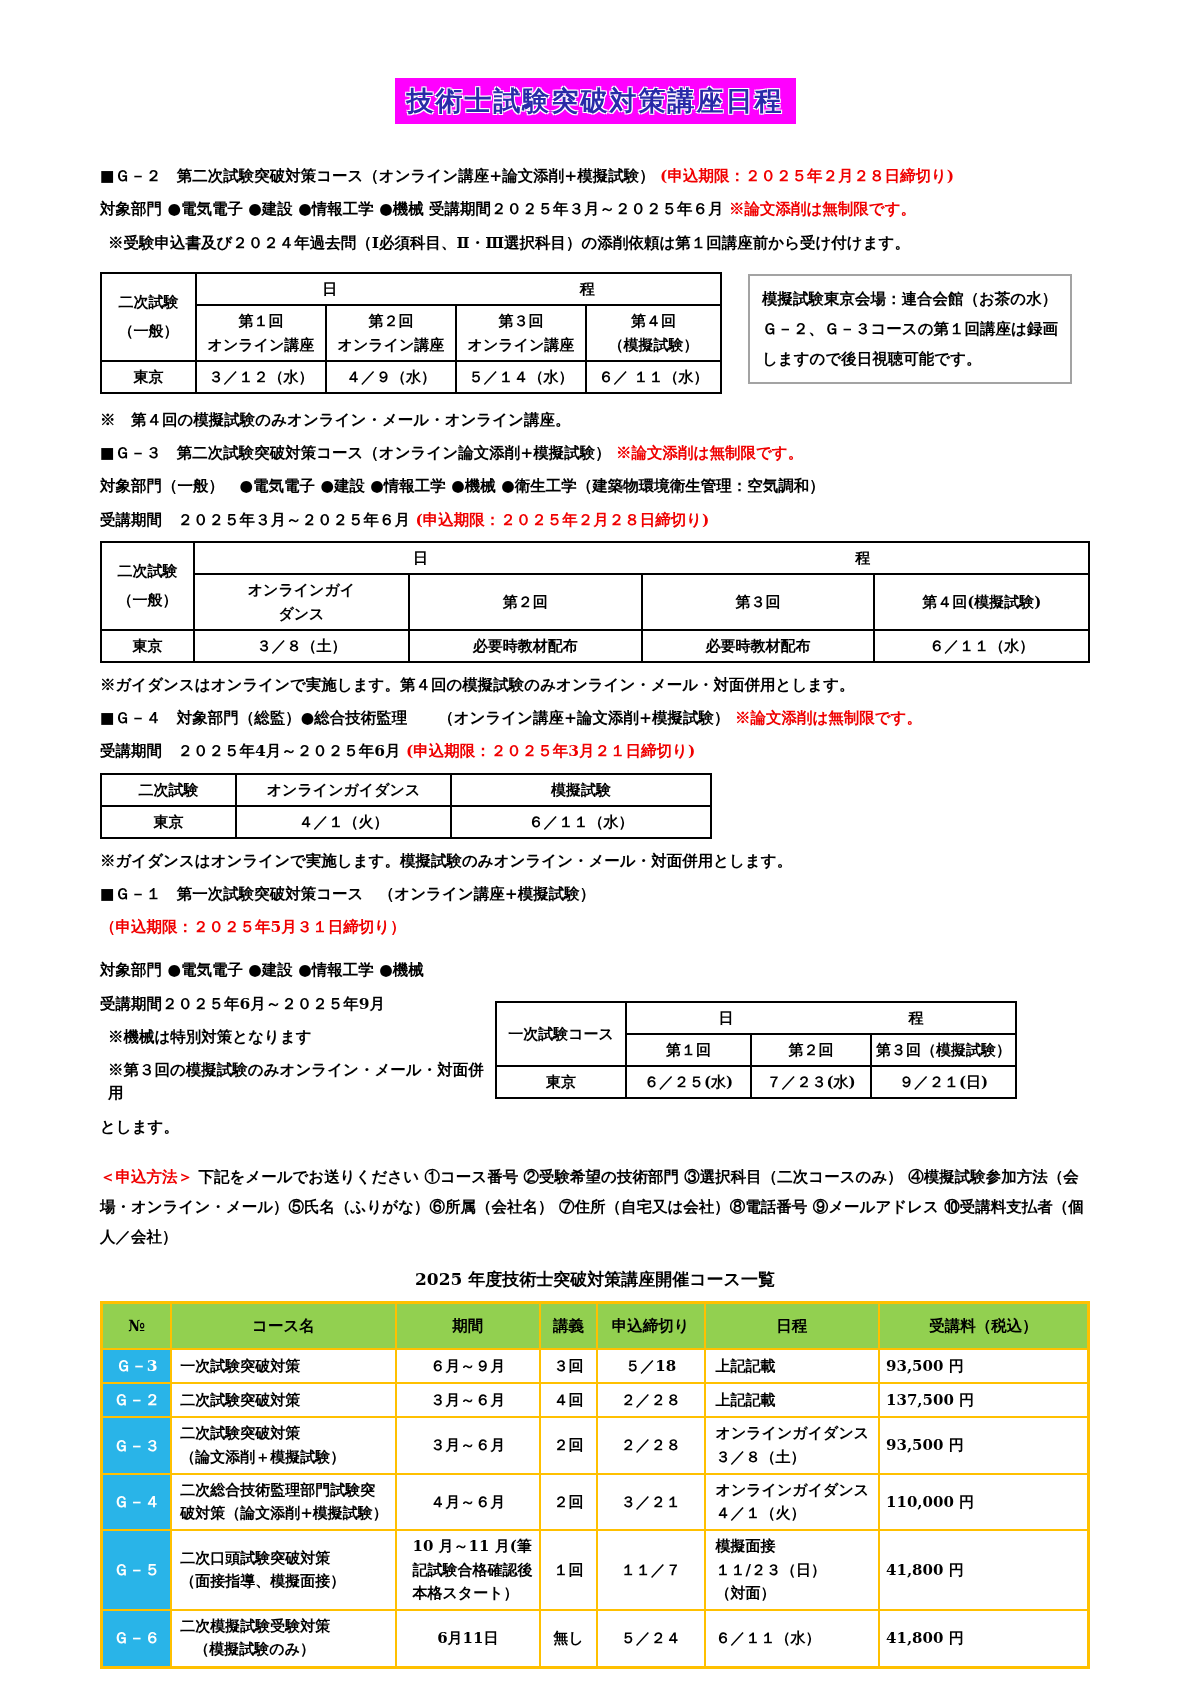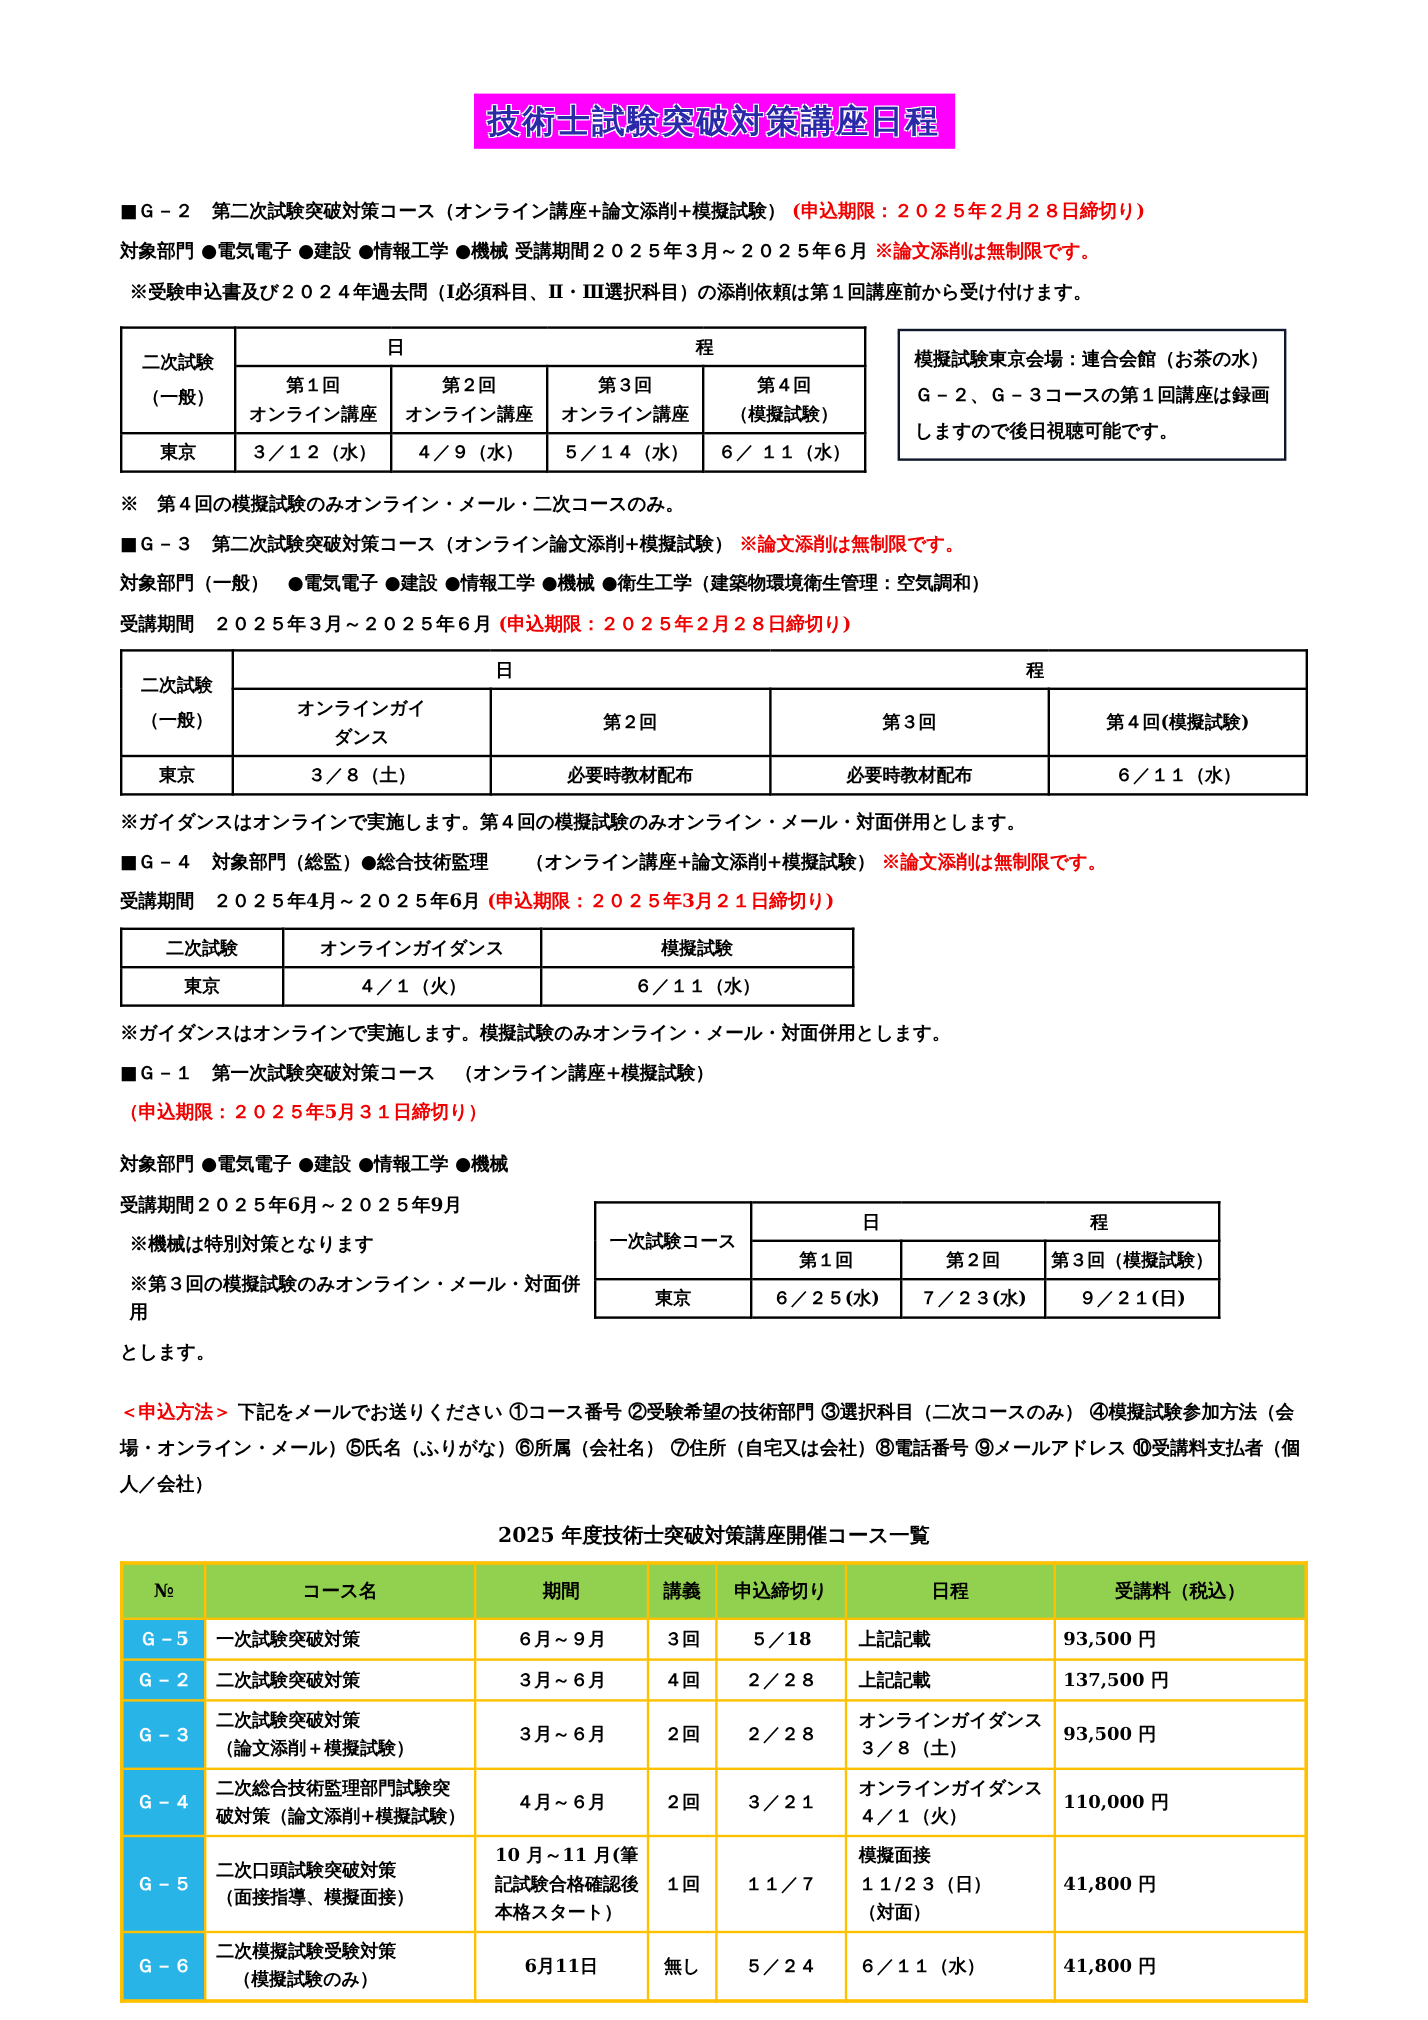--- a/index.html
+++ b/index.html
@@ -17,21 +17,21 @@
   }
   .line{font-size:15.5px;margin:10px 0;line-height:1.5;}
   .line.small-indent{margin-left:8px;}
   .red{color:#f00000;}
   .sched{border-collapse:collapse;table-layout:fixed;margin:8px 0 4px 0;}
   .sched td{border:2px solid #000;text-align:center;font-size:15px;padding:3px 4px;line-height:1.6;}
   .datehead{font-size:15.5px;}
   .datehead .dh{display:flex;justify-content:space-around;}
   .flexrow{display:flex;align-items:flex-start;gap:26px;}
   .info-box{
-    border:2px solid #0f172a;width:296px;padding:8px 12px;margin-top:10px;
+    border:2px solid #a3a3a3;width:296px;padding:8px 12px;margin-top:10px;
     font-size:15.5px;line-height:1.95;
   }
   .two-col{display:flex;gap:0;align-items:center;}
   .two-col .left{width:395px;}
   .apply{font-size:15.5px;line-height:1.95;margin:14px 0 10px 0;}
   .tbl-title{text-align:center;font-size:17px;margin:16px 0 10px 0;}
   .course{border-collapse:collapse;table-layout:fixed;border:3px solid #ffc000;}
   .course th,.course td{border:2px solid #ffc000;font-size:15px;line-height:1.55;padding:4px 6px;}
   .course th{background:#92d050;text-align:center;font-size:15.5px;padding:10px 4px;}
   .course .no-cell{background:#29b4e8;color:#ffffff;text-align:center;font-size:15.5px;}
@@ -105,21 +105,21 @@
         <td>東京</td>
         <td>３／１２（水）</td>
         <td>４／９（水）</td>
         <td>５／１４（水）</td>
         <td>６／ １１（水）</td>
       </tr>
     </tbody>
       </table>
     <div class="info-box">模擬試験東京会場：連合会館（お茶の水）Ｇ－２、Ｇ－３コースの第１回講座は録画しますので後日視聴可能です。</div>
   </div>
-  <div class="line">※　第４回の模擬試験のみオンライン・メール・二次コースのみ。</div>
+  <div class="line">※　第４回の模擬試験のみオンライン・メール・オンライン講座。</div>
 
   <div class="line">
     <span>■Ｇ－３　第二次試験突破対策コース（オンライン論文添削+模擬試験）</span>
     <span class="red">※論文添削は無制限です。</span>
   </div>
   <div class="line">対象部門（一般）　●電気電子 ●建設 ●情報工学 ●機械 ●衛生工学（建築物環境衛生管理：空気調和）</div>
   <div class="line">
     <span>受講期間　２０２５年３月～２０２５年６月</span>
     <span class="red">(申込期限：２０２５年２月２８日締切り)</span>
   </div>
@@ -264,21 +264,21 @@
         <tr>
       <th>№</th>
       <th>コース名</th>
       <th>期間</th>
       <th>講義</th>
       <th>申込締切り</th>
       <th>日程</th>
       <th>受講料（税込）</th>
     </tr>
     <tr>
-      <td class="no-cell">Ｇ－5</td>
+      <td class="no-cell">Ｇ－3</td>
       <td class="name-cell">
             <div>一次試験突破対策</div>
             <div></div>
           </td>
       <td class="period-cell">６月～９月</td>
       <td class="lect-cell">３回</td>
       <td class="dl-cell">５／18</td>
       <td class="sch-cell">
             <div>上記記載</div>
             <div></div>

